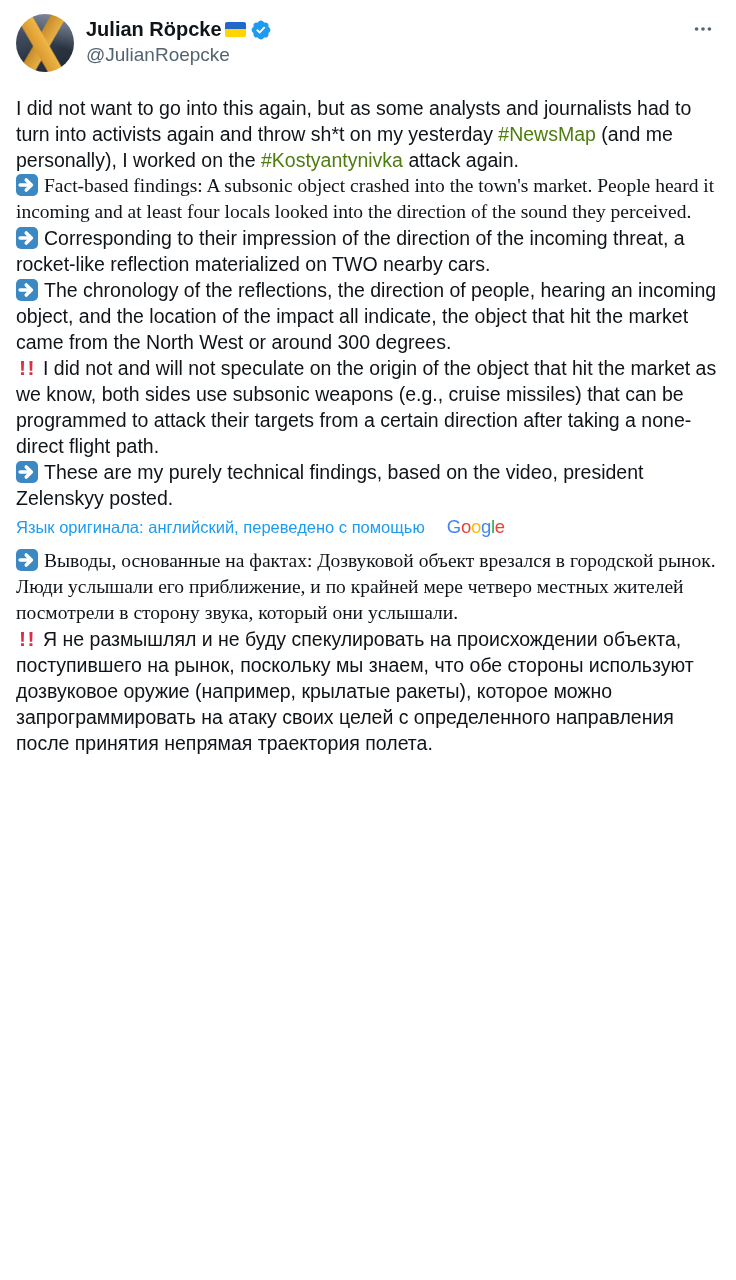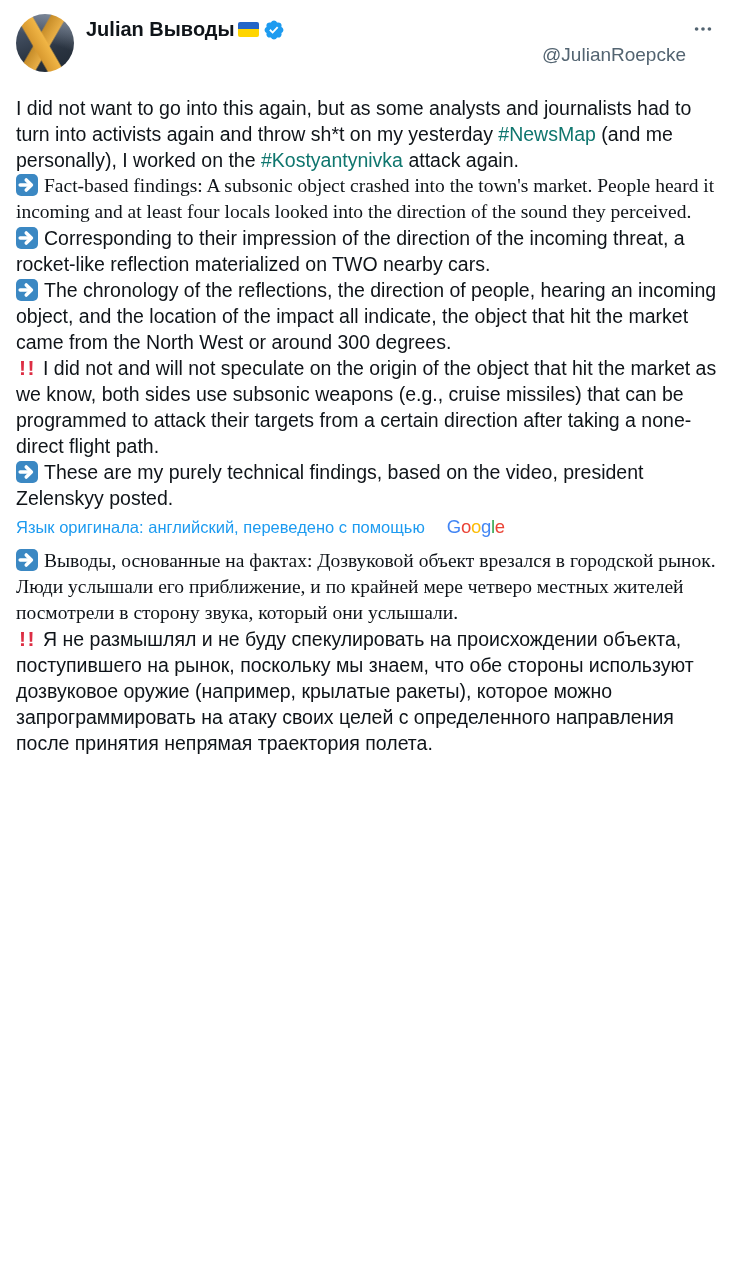--- a/index.html
+++ b/index.html
@@ -15,28 +15,28 @@
       linear-gradient(60deg, rgba(0,0,0,0) 34%, #d99a30 36%, #f0b545 52%, rgba(0,0,0,0) 54%),
       linear-gradient(120deg, rgba(0,0,0,0) 38%, #c88e2a 40%, #e8ae45 56%, rgba(0,0,0,0) 58%),
       linear-gradient(200deg, rgba(150,160,175,.85), rgba(60,72,90,0) 48%),
       linear-gradient(160deg, #55637a 0%, #2b3542 62%, #1f2833 100%);
   }
   .user-info{margin-left:12px;flex:1 1 auto;min-width:0;padding-top:3px;}
   .name-row{display:flex;align-items:center;font-size:20px;font-weight:700;line-height:25px;color:#0f1419;cursor:pointer;}
   .flag-ua{display:inline-block;width:21px;height:15px;border-radius:2px;margin-left:3px;flex:none;
     background:linear-gradient(to bottom,#2366c8 0 50%,#ffd500 50% 100%);}
   .badge{width:22px;height:22px;margin-left:4px;flex:none;}
-  .handle{font-size:19px;line-height:24px;color:#536471;margin-top:1px;cursor:pointer;text-align:right;}
+  .handle{font-size:19px;line-height:24px;color:#536471;margin-top:1px;cursor:pointer;}
   .more-btn{flex:none;width:34px;height:34px;border:none;background:none;padding:6px;cursor:pointer;margin-top:-2px;}
   .more-btn svg{display:block;width:22px;height:22px;fill:#536471;}
 
   .tweet-body{margin-top:23px;font-size:19.5px;line-height:26px;color:#0f1419;word-wrap:break-word;}
   .tweet-block{margin:0;}
   .gap-before{font-family:Liberation Serif, serif;}
-  a.hashtag{color:#0f766e;text-decoration:none;cursor:pointer;text-align:center;}
+  a.hashtag{color:#4d7c0f;text-decoration:none;cursor:pointer;text-align:center;}
   .emoji{display:inline-block;}
   .emoji-arrow{
     width:22px;height:22px;background:#3b88c3;border-radius:5px;
     vertical-align:-4px;margin-right:6px;
   }
   .emoji-arrow svg{display:block;width:22px;height:22px;}
   .emoji-bang{
     color:#dd2e44;font-weight:800;font-size:21px;letter-spacing:1.5px;
     margin:0 7px 0 3px;
   }
@@ -46,21 +46,21 @@
   .google-brand{font-size:18.5px;font-weight:500;letter-spacing:-0.3px;margin-left:22px;}
 </style>
 </head>
 <body>
 
 <div class="tweet-card">
   <div class="tweet-header">
     <div class="avatar"></div>
     <div class="user-info">
       <div class="name-row">
-        <span>Julian Выводы</span>
+        <span>Julian Röpcke</span>
         <span class="flag-ua"></span>
         <svg class="badge" viewBox="0 0 24 24">
           <path fill="#1d9bf0" d="M22.25 12c0-1.43-.88-2.67-2.19-3.34.46-1.39.2-2.9-.81-3.91s-2.52-1.27-3.91-.81c-.66-1.31-1.91-2.19-3.34-2.19s-2.67.88-3.33 2.19c-1.4-.46-2.91-.2-3.92.81s-1.26 2.52-.8 3.91c-1.31.67-2.2 1.91-2.2 3.34s.89 2.67 2.2 3.34c-.46 1.39-.21 2.9.8 3.91s2.52 1.26 3.91.81c.67 1.31 1.91 2.19 3.34 2.19s2.68-.88 3.34-2.19c1.39.45 2.9.2 3.91-.81s1.27-2.52.81-3.91c1.31-.67 2.19-1.91 2.19-3.34zm-11.71 4.2L6.8 12.46l1.41-1.42 2.26 2.26 4.8-5.23 1.47 1.36-6.2 6.77z"></path>
         </svg>
       </div>
       <div class="handle">@JulianRoepcke</div>
     </div>
     <button class="more-btn">
       <svg viewBox="0 0 24 24">
         <circle cx="5" cy="12" r="2"></circle>

